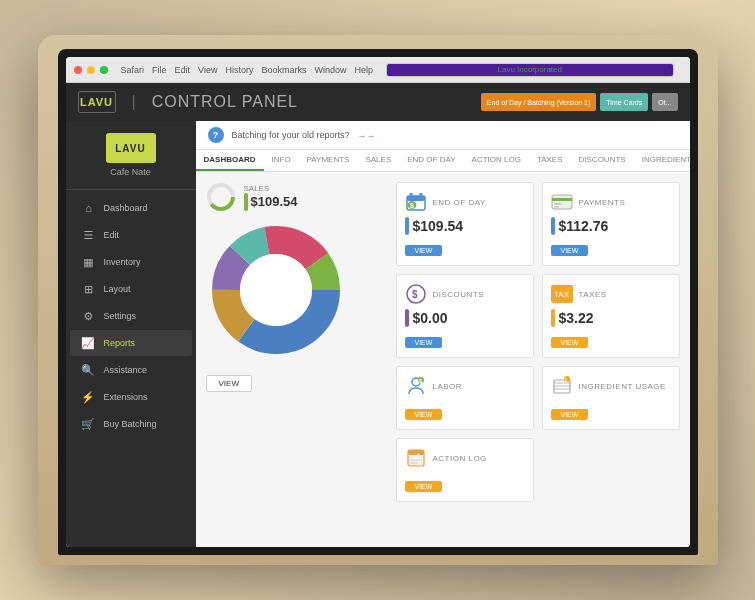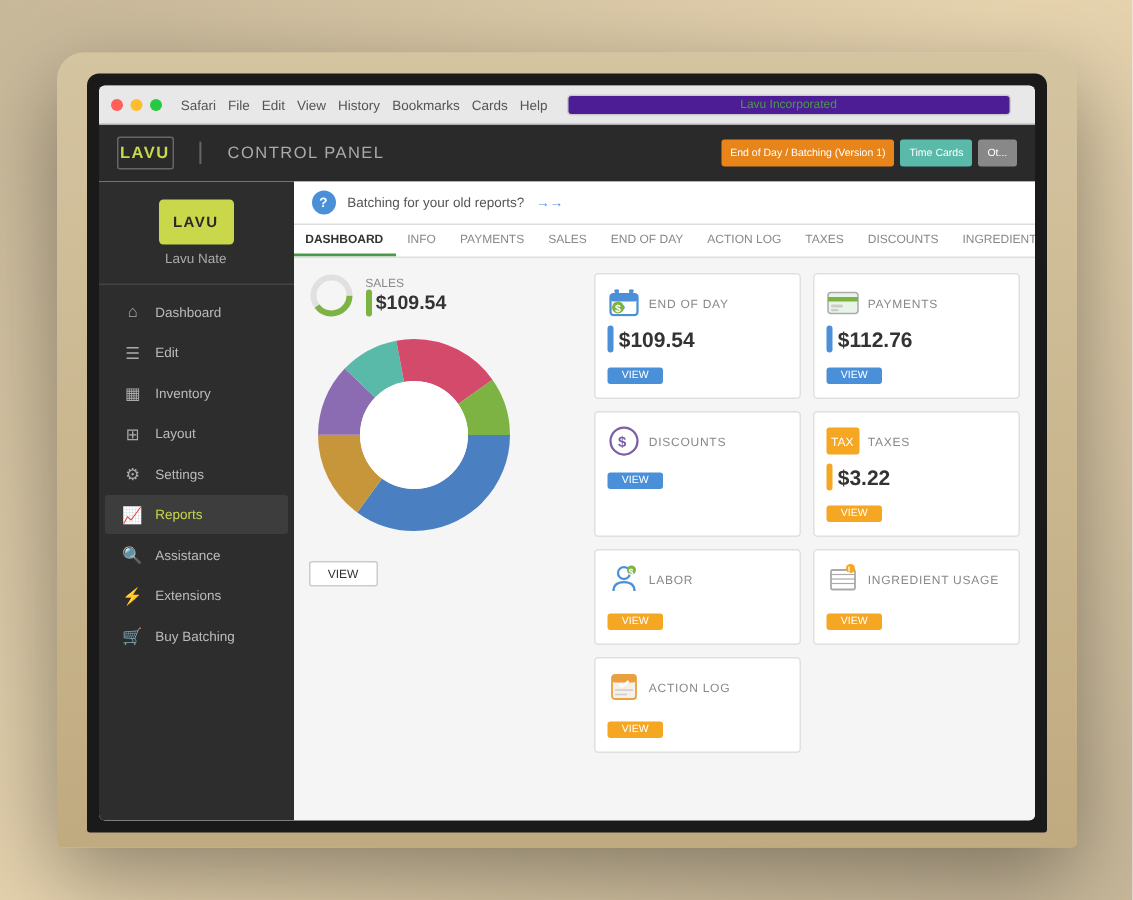--- a/index.html
+++ b/index.html
@@ -132,21 +132,21 @@
     }
 
     .header-divider {
       color: #666;
       margin: 0 8px;
       font-size: 16px;
     }
 
     .control-panel-text {
       color: #aaa;
-      font-size: 11px;
+      font-size: 16px;
       letter-spacing: 1px;
     }
 
     .header-right {
       margin-left: auto;
       display: flex;
       gap: 4px;
     }
 
     .header-btn {
@@ -466,21 +466,21 @@
         <div class="browser-dot dot-red"></div>
         <div class="browser-dot dot-yellow"></div>
         <div class="browser-dot dot-green"></div>
         <div class="browser-menu">
           <span>Safari</span>
           <span>File</span>
           <span>Edit</span>
           <span>View</span>
           <span>History</span>
           <span>Bookmarks</span>
-          <span>Cards</span>
+          <span>Window</span>
           <span>Help</span>
         </div>
         <div class="browser-url">
           <span>Lavu Incorporated</span>
         </div>
       </div>
 
       <div class="app-content">
 
         <div class="app-header">
@@ -498,21 +498,21 @@
           </div>
         </div>
 
         <div class="main-layout">
 
           <div class="sidebar">
             <div class="sidebar-logo-area">
               <div class="sidebar-logo-box">
                 <span class="sidebar-logo-inner">LAVU</span>
               </div>
-              <span class="cafe-name">Lavu Nate</span>
+              <span class="cafe-name">Cafe Nate</span>
             </div>
 
             <nav class="sidebar-nav">
               <div class="nav-item">
                 <div class="nav-icon">⌂</div>
                 <span class="nav-label">Dashboard</span>
               </div>
               <div class="nav-item">
                 <div class="nav-icon">☰</div>
                 <span class="nav-label">Edit</span>
@@ -652,20 +652,24 @@
 
                 <div class="widget">
                   <div class="widget-header">
                     <div class="widget-icon">
                       <svg width="20" height="20" viewBox="0 0 20 20">
                         <circle cx="10" cy="10" r="9" fill="none" stroke="#7b5ea7" stroke-width="1.5"></circle>
                         <text x="6" y="14" font-size="10" fill="#7b5ea7" font-weight="bold">$</text>
                       </svg>
                     </div>
                     <span class="widget-title">DISCOUNTS</span>
+                  </div>
+                  <div class="widget-value">
+                    <div class="value-bar bar-purple"></div>
+                    <span>$0.00</span>
                   </div>
                   <button class="widget-view-btn btn-blue">VIEW</button>
                 </div>
 
                 <div class="widget">
                   <div class="widget-header">
                     <div class="widget-icon">
                       <div class="icon-tax">TAX</div>
                     </div>
                     <span class="widget-title">TAXES</span>

